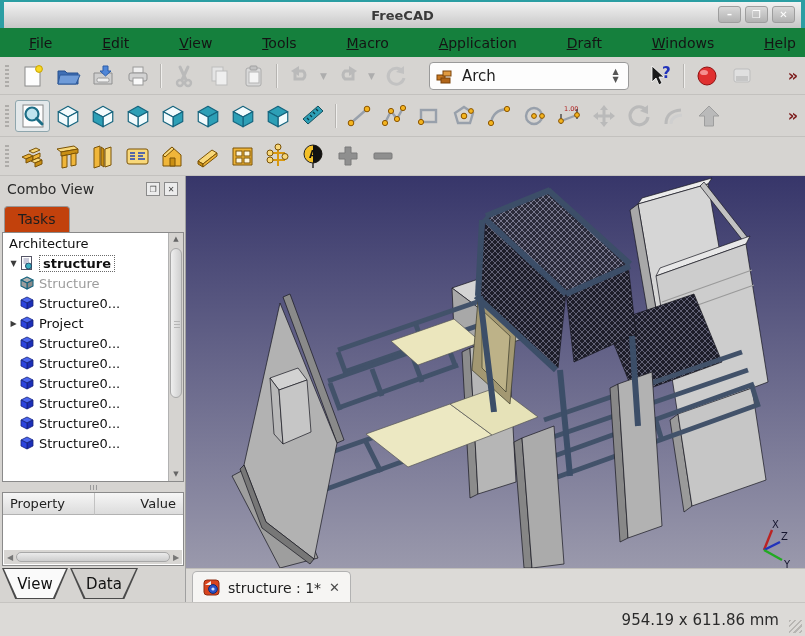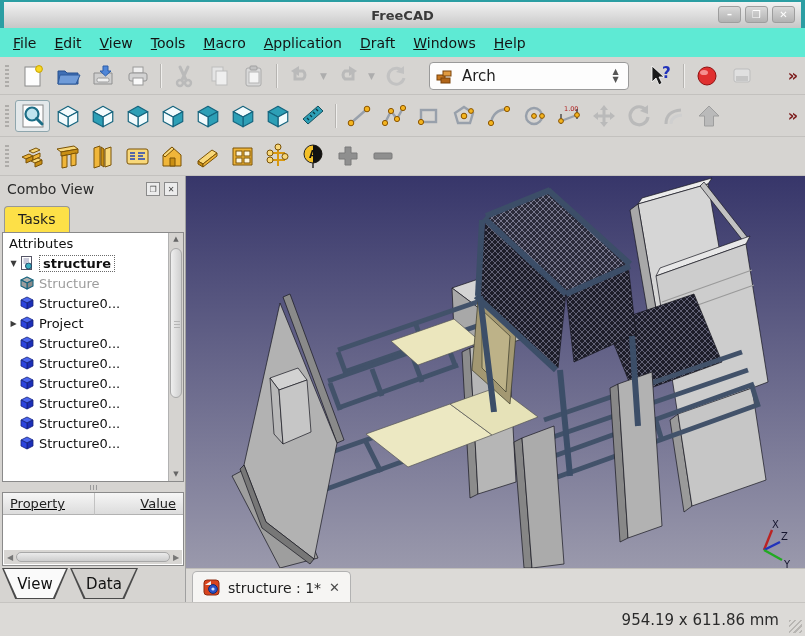--- a/index.html
+++ b/index.html
@@ -11,22 +11,22 @@
   background:linear-gradient(#f2f2f2,#c7c7c7);
   border-top:2px solid #2b9ea3; border-left:4px solid #2b9ea3; border-right:4px solid #2b9ea3;
   display:flex; align-items:center; }
 .title { flex:1; text-align:center; font-weight:bold; font-size:13px; color:#3a3a3a; }
 .winbtns { position:absolute; right:6px; top:4px; display:flex; gap:4px; }
 .winbtn { width:23px; height:17px; border-radius:3px; background:linear-gradient(#d9d9d9,#b2b2b2);
   border:1px solid #9e9e9e; color:#fdfdfd; font-size:10px; font-weight:bold;
   display:flex; align-items:center; justify-content:center; }
 
 
-.menubar { position:absolute; left:0; top:28px; width:805px; height:29px; background:#5eead4;
-  display:flex; align-items:center; padding-left:4px; font-size:14px; }
+.menubar { position:absolute; left:0; top:28px; width:805px; height:29px; background:#15803d;
+  display:flex; align-items:center; padding-left:20px; font-size:14px;justify-content:space-between; }
 .menuitem { display:inline-block; padding:3px 9px; color:#141414; }
 .menuitem::first-letter { text-decoration:underline; }
 
 
 .tbrow { position:absolute; left:0; width:805px; background:#d6d4d1; border-bottom:1px solid #c3c1be;
   display:flex; align-items:center; }
 #tb1 { top:57px; height:38px; } #tb2 { top:95px; height:42px; } #tb3 { top:137px; height:39px; }
 .handle { width:4px; height:22px; margin:0 6px 0 5px;
   background:repeating-linear-gradient(#aeaca9 0 2px, transparent 2px 4px); }
 .tbtn { width:35px; height:32px; display:flex; align-items:center; justify-content:center; border-radius:3px; flex:none; }
@@ -50,21 +50,21 @@
 
 
 .combo-panel { position:absolute; left:0; top:176px; width:186px; height:426px;
   background:#d6d4d1; border-right:1px solid #a0a0a0; }
 .cv-header { height:26px; display:flex; align-items:center; padding:0 7px; font-size:14px; color:#2a2a2a; }
 .cv-title { flex:1; }
 .cv-hbtn { width:14px; height:14px; border:1px solid #8a8a8a; background:#ececec; font-size:8px;
   display:flex; align-items:center; justify-content:center; color:#444; margin-left:4px; }
 .cv-tabs { display:flex; padding-left:4px; height:30px; align-items:flex-end; }
 .cv-tab { padding:4px 13px 5px 13px; font-size:14px; border:1px solid #979797; border-bottom:none;
-  border-radius:4px 4px 0 0; background:#fde047; margin-right:3px; color:#1e1e1e; }
+  border-radius:4px 4px 0 0; background:#c2410c; margin-right:3px; color:#1e1e1e; }
 .cv-tab.active { background:#fafafa; padding:6px 15px; }
 .treebox { position:absolute; left:2px; top:56px; width:182px; height:250px; background:#fff;
   border:1px solid #8a8a8a; overflow:hidden; }
 .treehdr { height:22px; width:166px; background:linear-gradient(#f7f7f7,#dddddd);
   border-bottom:1px solid #c2c2c2; border-right:1px solid #c2c2c2;
   font-size:13px; color:#333; padding:3px 6px; }
 .vscroll { position:absolute; right:0; top:0; width:15px; height:248px; background:#d5d3d0; border-left:1px solid #b2b2b2; }
 .varrow { position:absolute; left:0; width:14px; height:13px; font-size:7px; color:#666;
   text-align:center; line-height:13px; }
 .vthumb { position:absolute; left:1px; top:15px; width:12px; height:150px;
@@ -75,21 +75,21 @@
 .texp { width:13px; font-size:8px; color:#3c3c3c; text-align:center; flex:none; }
 .tind { width:13px; flex:none; }
 .ticon { width:14px; height:14px; margin-right:5px; flex:none; }
 .tsel { border:1px dotted #6a6a6a; padding:0 3px; font-weight:bold; }
 .tdim { color:#9c9c9c; }
 .splitter { position:absolute; top:307px; left:0; width:186px; height:9px; display:flex;
   align-items:center; justify-content:center; gap:2px; }
 .splitter i { width:1px; height:5px; background:#9a9a9a; }
 .propbox { position:absolute; left:2px; top:316px; width:182px; height:74px; background:#fff;
   border:1px solid #8a8a8a; }
-.phdr { display:flex; height:22px;text-decoration:underline; }
+.phdr { display:flex; height:22px; }
 .pcell { background:linear-gradient(#f6f6f6,#dcdcdc); border-right:1px solid #c2c2c2;
   border-bottom:1px solid #b2b2b2; font-size:13px; padding:3px 7px; color:#222; }
 .pc1 { width:92px; } .pc2 { flex:1; border-right:none;text-align:right; }
 .hscroll { position:absolute; bottom:1px; left:1px; right:1px; height:14px; background:#d8d6d3;
   display:flex; align-items:center; }
 .harrow { width:12px; font-size:8px; color:#777; text-align:center; }
 .hthumb { flex:1; height:10px; background:linear-gradient(#ebebeb,#cdcdcd); border:1px solid #a8a8a8;
   border-radius:5px; }
 .btabs { position:absolute; left:2px; top:392px; display:flex; }
 .btab { position:relative; height:31px; margin-right:2px; }
@@ -476,21 +476,21 @@
     <div class="cv-header">
       <span class="cv-title">Combo View</span>
       <div class="cv-hbtn">❐</div>
       <div class="cv-hbtn">✕</div>
     </div>
     <div class="cv-tabs">
       <div class="cv-tab">Tasks</div>
     </div>
     <div class="treebox">
       <div class="trow" style="padding-left:6px">
-        <span>Attributes</span>
+        <span>Architecture</span>
         </div>
       <div class="trow">
         <span class="texp">▼</span>
         <svg class="ticon" viewBox="0 0 14 14">
           <rect x="1.5" y="0.5" width="10" height="13" fill="#fff" stroke="#556"></rect>
           <path d="M3.5 3 H9 M3.5 5 H9 M3.5 7 H7" stroke="#88a" stroke-width="0.9"></path>
           <circle cx="8.5" cy="10" r="3" fill="#3ab0c0" stroke="#246"></circle>
           </svg>
         <span class="tsel">structure</span>
         </div>

